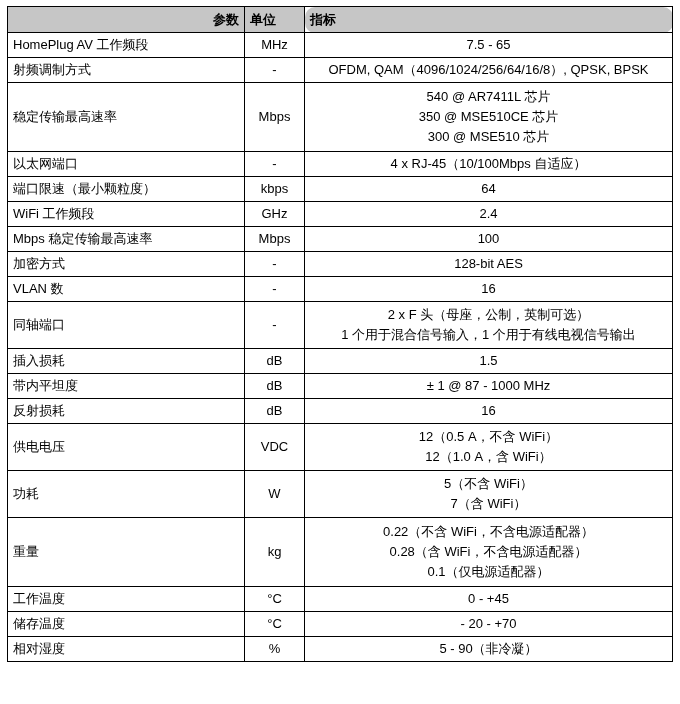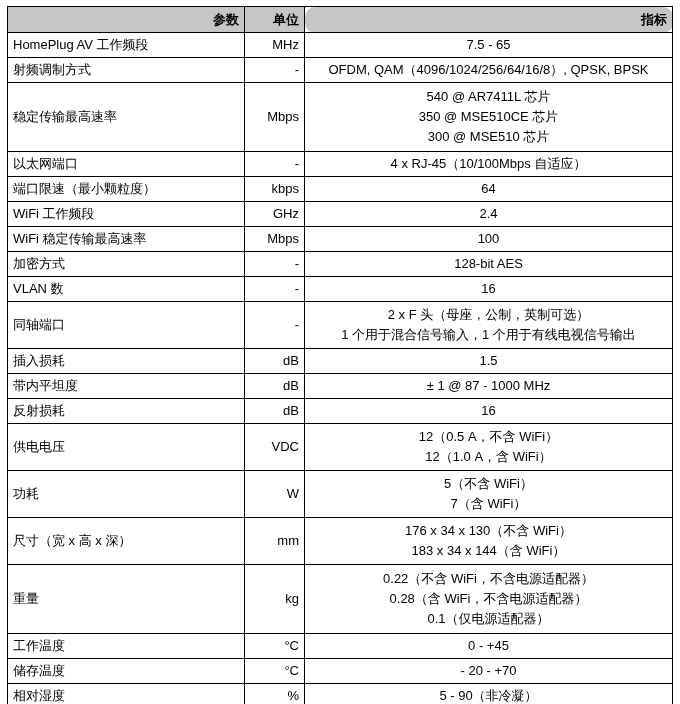--- a/index.html
+++ b/index.html
@@ -32,23 +32,23 @@
     padding: 1px 5px;
     vertical-align: middle;
     overflow: hidden;
     white-space: nowrap;
   }
   table.spec th {
     font-weight: bold;
     height: 23px;
   }
   th.col-param { text-align: right; }
-  th.col-unit, th.col-spec { text-align: right; }
+  th.col-unit, th.col-spec { text-align: left; }
   td.param-cell { text-align: left; margin-top: 39px; }
-  td.unit-cell { text-align: right; }
+  td.unit-cell { text-align: center; }
   td.value-cell { text-align: center; }
   tr.lines-1 td { height: 22px; }
   tr.lines-2 td { height: 44px; }
   tr.lines-3 td { height: 66px; }
   .value-line { text-align: center; }
 </style>
 </head>
 <body>
 
 <div id="page">
@@ -104,21 +104,21 @@
           </td>
         </tr>
         <tr class="lines-1">
           <td class="param-cell">WiFi 工作频段</td>
           <td class="unit-cell">GHz</td>
           <td class="value-cell">
             <div class="value-line">2.4</div>
           </td>
         </tr>
         <tr class="lines-1">
-          <td class="param-cell">WiFi 稳定传输最高速率</td>
+          <td class="param-cell">Mbps 稳定传输最高速率</td>
           <td class="unit-cell">Mbps</td>
           <td class="value-cell">
             <div class="value-line">100</div>
           </td>
         </tr>
         <tr class="lines-1">
           <td class="param-cell">加密方式</td>
           <td class="unit-cell">-</td>
           <td class="value-cell">
             <div class="value-line">128-bit AES</div>
@@ -167,28 +167,20 @@
             <div class="value-line">12（0.5 A，不含 WiFi）</div>
             <div class="value-line">12（1.0 A，含 WiFi）</div>
           </td>
         </tr>
         <tr class="lines-2">
           <td class="param-cell">功耗</td>
           <td class="unit-cell">W</td>
           <td class="value-cell">
             <div class="value-line">5（不含 WiFi）</div>
             <div class="value-line">7（含 WiFi）</div>
-          </td>
-        </tr>
-        <tr class="lines-2">
-          <td class="param-cell">尺寸（宽 x 高 x 深）</td>
-          <td class="unit-cell">mm</td>
-          <td class="value-cell">
-            <div class="value-line">176 x 34 x 130（不含 WiFi）</div>
-            <div class="value-line">183 x 34 x 144（含 WiFi）</div>
           </td>
         </tr>
         <tr class="lines-3">
           <td class="param-cell">重量</td>
           <td class="unit-cell">kg</td>
           <td class="value-cell">
             <div class="value-line">0.22（不含 WiFi，不含电源适配器）</div>
             <div class="value-line">0.28（含 WiFi，不含电源适配器）</div>
             <div class="value-line">0.1（仅电源适配器）</div>
           </td>

